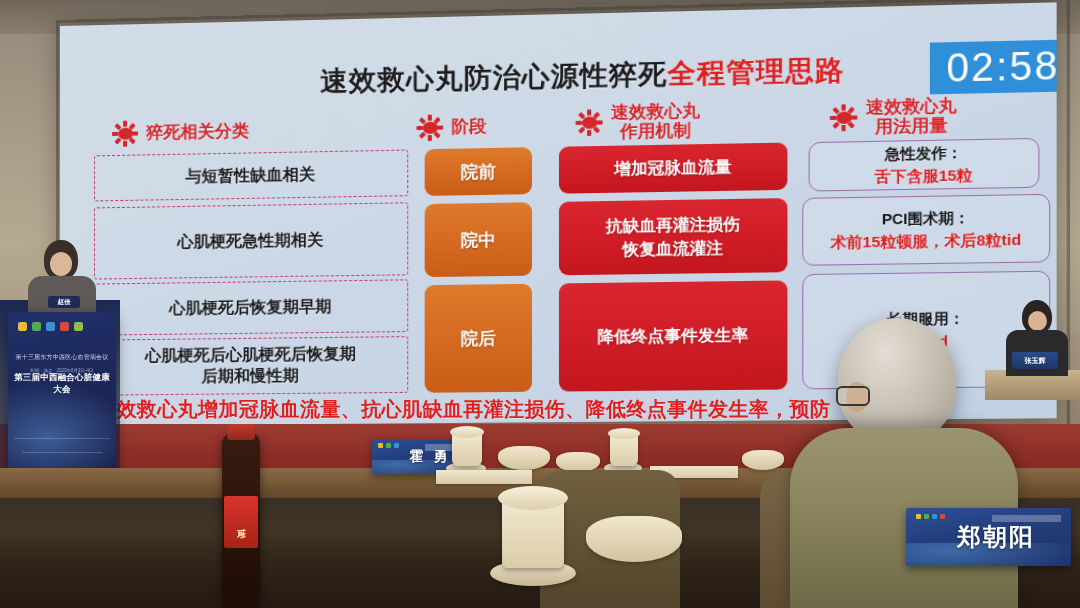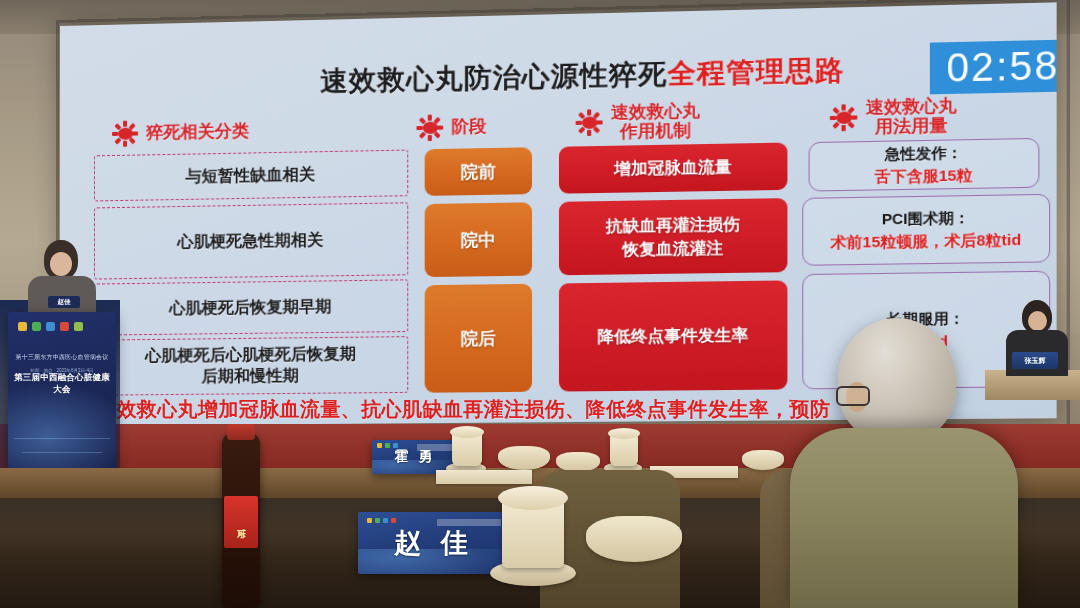--- a/index.html
+++ b/index.html
@@ -145,21 +145,21 @@
              background:linear-gradient(180deg,#8a6a44 0%,#6d5232 60%,#5a4227 100%);}
   .table-front{position:absolute;left:0;top:498px;width:1080px;height:110px;
                background:linear-gradient(180deg,#2a2016 0%,#3a2c1d 30%,#241a12 100%);}
   .table-reflect{position:absolute;left:0;top:498px;width:1080px;height:110px;
                background:linear-gradient(180deg,rgba(255,255,255,0.07),rgba(255,255,255,0) 60%);}
 
   
   .plate{position:absolute;border-radius:2px;overflow:hidden;
          background:linear-gradient(170deg,#2e4f96 0%,#243f7d 40%,#1b3068 100%);
          box-shadow:0 3px 8px rgba(0,0,0,0.45);
-         display:flex;align-items:center;justify-content:center;}
+         display:flex;align-items:center;justify-content:center;padding-left:15px;}
   .plate .pname{color:#fff;font-weight:bold;letter-spacing:6px;
                 text-shadow:0 1px 2px rgba(0,0,0,0.45);white-space:nowrap;}
   .plate-wave{position:absolute;left:-10%;bottom:-30%;width:120%;height:70%;
         background:radial-gradient(ellipse at 30% 20%,rgba(120,190,255,0.35),rgba(20,40,100,0) 70%);}
   .plate-logos{position:absolute;left:6%;top:10%;display:flex;gap:3px;}
   .plate-logos i{width:5px;height:5px;border-radius:1px;display:block;}
   .plate-sub{position:absolute;right:6%;top:12%;width:42%;height:7px;
              background:rgba(255,255,255,0.28);}
 
   
@@ -396,32 +396,32 @@
 
   <div class="mid-chair"></div>
   <div class="fg-chair"></div>
 
   <div class="fg-neck"></div>
   <div class="fg-head"></div>
   <div class="fg-ear"></div>
   <div class="fg-glass"></div>
   <div class="fg-body"></div>
 
-  <div class="plate" style="left:358px;top:512px;width:152px;height:62px;">
+
+  <div class="plate" style="left:906px;top:508px;width:150px;height:58px;">
     <div class="plate-wave"></div>
     <div class="plate-logos">
       <i style="background:#e8b93a"></i>
         <i style="background:#4fae52"></i>
         <i style="background:#3f8fd0"></i>
         <i style="background:#d8493a"></i>
     </div>
     <div class="plate-sub"></div>
-    <span class="pname" style="font-size:27px;position:relative;z-index:2;">赵 佳</span>
+    <span class="pname" style="font-size:24px;letter-spacing:2px;position:relative;z-index:2;">郑朝阳</span>
   </div>
-
 
   <div class="saucer" style="left:490px;top:560px;width:86px;height:26px;"></div>
   <div class="cup" style="left:502px;top:496px;width:62px;height:72px;"></div>
   <div class="cup-lid" style="left:498px;top:486px;width:70px;height:24px;"></div>
   <div class="towel" style="left:586px;top:516px;width:96px;height:46px;"></div>
 
   <div class="bottle"></div>
   <div class="bottle-cap"></div>
   <div class="bottle-label">可乐</div>
 

